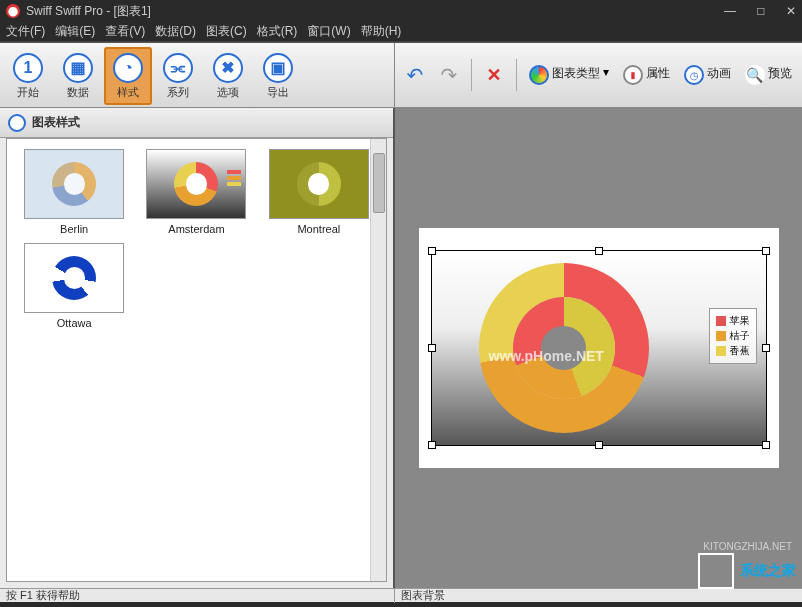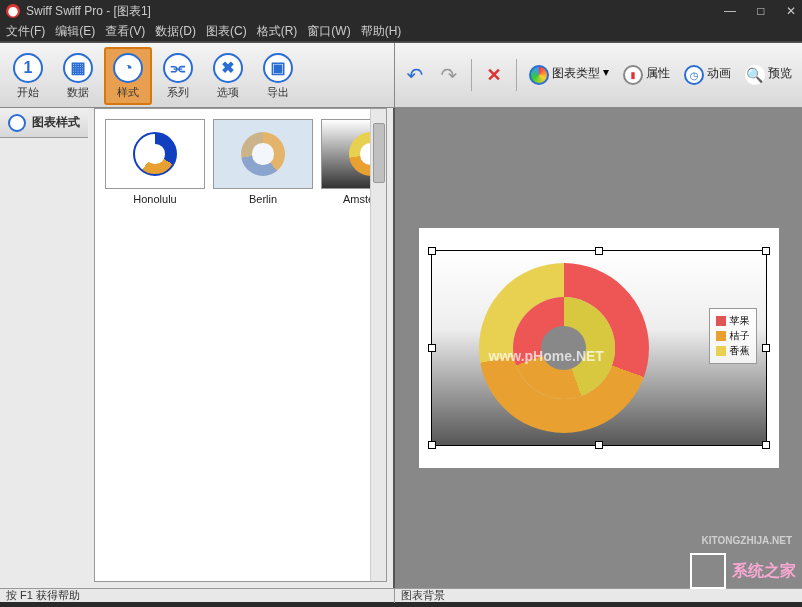--- a/index.html
+++ b/index.html
@@ -19,21 +19,21 @@
 .toolbar-right { flex:1; display:flex; align-items:center; padding:4px 6px; gap:6px; }
 .rt-icon { width:28px; height:28px; display:flex; align-items:center; justify-content:center; border-radius:3px; cursor:pointer; }
 .rt-icon.undo { color:#2a6dd4; font-size:20px; }
 .rt-icon.redo { color:#999; font-size:20px; }
 .rt-icon.del { color:#d33; font-size:18px; font-weight:bold; }
 .rt-btn-group { display:flex; align-items:flex-start; cursor:pointer; padding:2px 4px; gap:3px; }
 .rt-circle { width:20px; height:20px; border-radius:50%; border:2px solid #2a6dd4; display:flex; align-items:center; justify-content:center; background:#fff; }
 .rt-btn-label { font-size:12px; color:#222; }
 .sep { width:1px; height:32px; background:#aaa; margin:0 2px; }
 .main-area { display:flex; height:480px; }
-.left-panel { width:395px; background:#eaeaea; border-right:2px solid #555; display:flex; flex-direction:row; }
+.left-panel { width:395px; background:#eaeaea; border-right:2px solid #555; display:flex; flex-direction:column; }
 .panel-header { height:30px; background:linear-gradient(#f0f0f0,#d8d8d8); display:flex; align-items:center; padding:0 8px; gap:6px; border-bottom:1px solid #999; }
 .panel-header .icon { width:18px; height:18px; border-radius:50%; border:2px solid #2a6dd4; background:#fff; }
 .panel-header .label { font-weight:bold; color:#333; }
 .style-select-bar { height:22px; background:linear-gradient(#4060b0,#283870); color:#fff; display:flex; align-items:center; justify-content:space-between; padding:0 8px; margin:6px 6px 4px; border-radius:2px; }
 .chevrons { font-size:10px; }
 .style-grid-wrap { flex:1; margin:0 6px 6px; background:#fff; border:1px solid #999; overflow-y:auto; position:relative; }
 .style-grid { display:grid; grid-template-columns:1fr 1fr 1fr; gap:8px; padding:10px; }
 .style-item { display:flex; flex-direction:column; align-items:center; gap:4px; cursor:pointer; }
 .thumb { width:100px; height:70px; border:1px solid #999; display:flex; align-items:center; justify-content:center; position:relative; overflow:hidden; }
 .thumb.sel { border:2px solid #2a6dd4; }
@@ -58,27 +58,27 @@
 .big-donut { position:absolute; width:170px; height:170px; left:60px; top:35px; }
 .ring { position:absolute; border-radius:50%; }
 .outer { inset:0; background:conic-gradient(#e55 0 110deg,#e8a030 110deg 260deg,#e8d050 260deg 360deg); }
 .outer::after{content:'';position:absolute;inset:20%;border-radius:50%;background:#d0d0c0;}
 .inner { inset:20%; background:conic-gradient(#d8c840 0 160deg,#e8a030 160deg 250deg,#e55 250deg 360deg); }
 .inner::after{content:'';position:absolute;inset:28%;border-radius:50%;background:#888;}
 .legend-box { position:absolute; right:22px; top:80px; background:rgba(255,255,255,0.8); border:1px solid #999; padding:4px 6px; font-size:10px; }
 .legend-row { display:flex; align-items:center; gap:4px; margin:1px 0; }
 .legend-swatch { width:10px; height:10px; }
 .watermark { position:absolute; left:70px; top:120px; color:rgba(255,255,255,0.7); font-size:14px; font-family:Arial; font-weight:bold; pointer-events:none; }
-.watermark2 { position:absolute; right:10px; bottom:42px; color:rgba(255,255,255,0.6); font-size:10px; pointer-events:none;font-weight:bold; }
+.watermark2 { position:absolute; right:10px; bottom:36px; color:rgba(255,255,255,0.6); font-size:10px; pointer-events:none; }
 .draw-toolbar { height:24px; background:linear-gradient(#f0f0f0,#d0d0d0); border-top:1px solid #999; display:flex; align-items:center; padding:0 6px; gap:6px; font-size:11px; }
 .draw-toolbar .shape { width:16px; height:14px; border:1px solid #555; cursor:pointer; }
 .status-bar { height:14px; background:#e8e8e8; border-top:1px solid #999; display:flex; align-items:center; font-size:11px; color:#333; }
 .status-left { width:395px; padding-left:6px; border-right:1px solid #999; }
 .status-right { flex:1; padding-left:6px; }
-.overlay-logo { position:absolute; right:6px; bottom:18px; color:#f9a8d4; font-size:16px; font-weight:bold; display:flex; align-items:center; gap:6px; pointer-events:none; }
+.overlay-logo { position:absolute; right:6px; bottom:18px; color:#0ea5e9; font-size:14px; font-weight:bold; display:flex; align-items:center; gap:6px; pointer-events:none; }
 .overlay-logo .house { width:36px; height:36px; border:2px solid #fff; position:relative; }
 </style>
 </head>
 <body>
 
 <div class="title-bar">
   <div class="app-icon">⬤</div>
   <div class="title">Swiff Swiff Pro - [图表1]</div>
   <div class="win-controls">
     <span>—</span>
@@ -160,45 +160,51 @@
 <div class="main-area">
 
   <div class="left-panel">
     <div class="panel-header">
       <div class="icon"></div>
       <div class="label">图表样式</div>
     </div>
     <div class="style-grid-wrap">
       <div class="style-grid">
 
-        <div class="style-item">
-          <div class="thumb" style="background:#fff">
-              <div class="donut" style="background:conic-gradient(#1040c0 0 120deg,#e8a030 120deg 220deg,transparent 220deg 360deg);border:2px solid #1040c0"></div>
-            </div>
-          <div class="style-label">Honolulu</div>
-        </div>
 
         <div class="style-item">
           <div class="thumb" style="background:#d8e4f0">
               <div class="donut" style="background:conic-gradient(#e8a030 0 140deg,#6a8ac0 140deg 260deg,#c8a060 260deg 360deg);opacity:0.7"></div>
             </div>
           <div class="style-label">Berlin</div>
         </div>
         <div class="style-item">
           <div class="thumb" style="background:linear-gradient(#fff,#333)">
               <div class="donut" style="background:conic-gradient(#e55 0 110deg,#e8a030 110deg 260deg,#e8d050 260deg 360deg)"></div>
               <div class="legend-mini">
                 <div style="background:#e55"></div>
                 <div style="background:#e8a030"></div>
                 <div style="background:#e8d050"></div>
               </div>
             </div>
           <div class="style-label">Amsterdam</div>
         </div>
 
+        <div class="style-item">
+          <div class="thumb" style="background:#909020">
+              <div class="donut" style="background:conic-gradient(#c0c040 0 180deg,#a0a030 180deg 360deg)"></div>
+            </div>
+          <div class="style-label">Montreal</div>
+        </div>
+        <div class="style-item">
+          <div class="thumb" style="background:#fff">
+              <div class="donut" style="background:conic-gradient(#1040c0 0 100deg,transparent 100deg 140deg,#1040c0 140deg 260deg,transparent 260deg 300deg,#1040c0 300deg 360deg)"></div>
+            </div>
+          <div class="style-label">Ottawa</div>
+        </div>
       </div>
       <div class="scrollbar">
           <div class="thumb-sb"></div>
         </div>
     </div>
   </div>
 
   <div class="right-panel">
     <div class="canvas-wrap">
       <div class="canvas">

